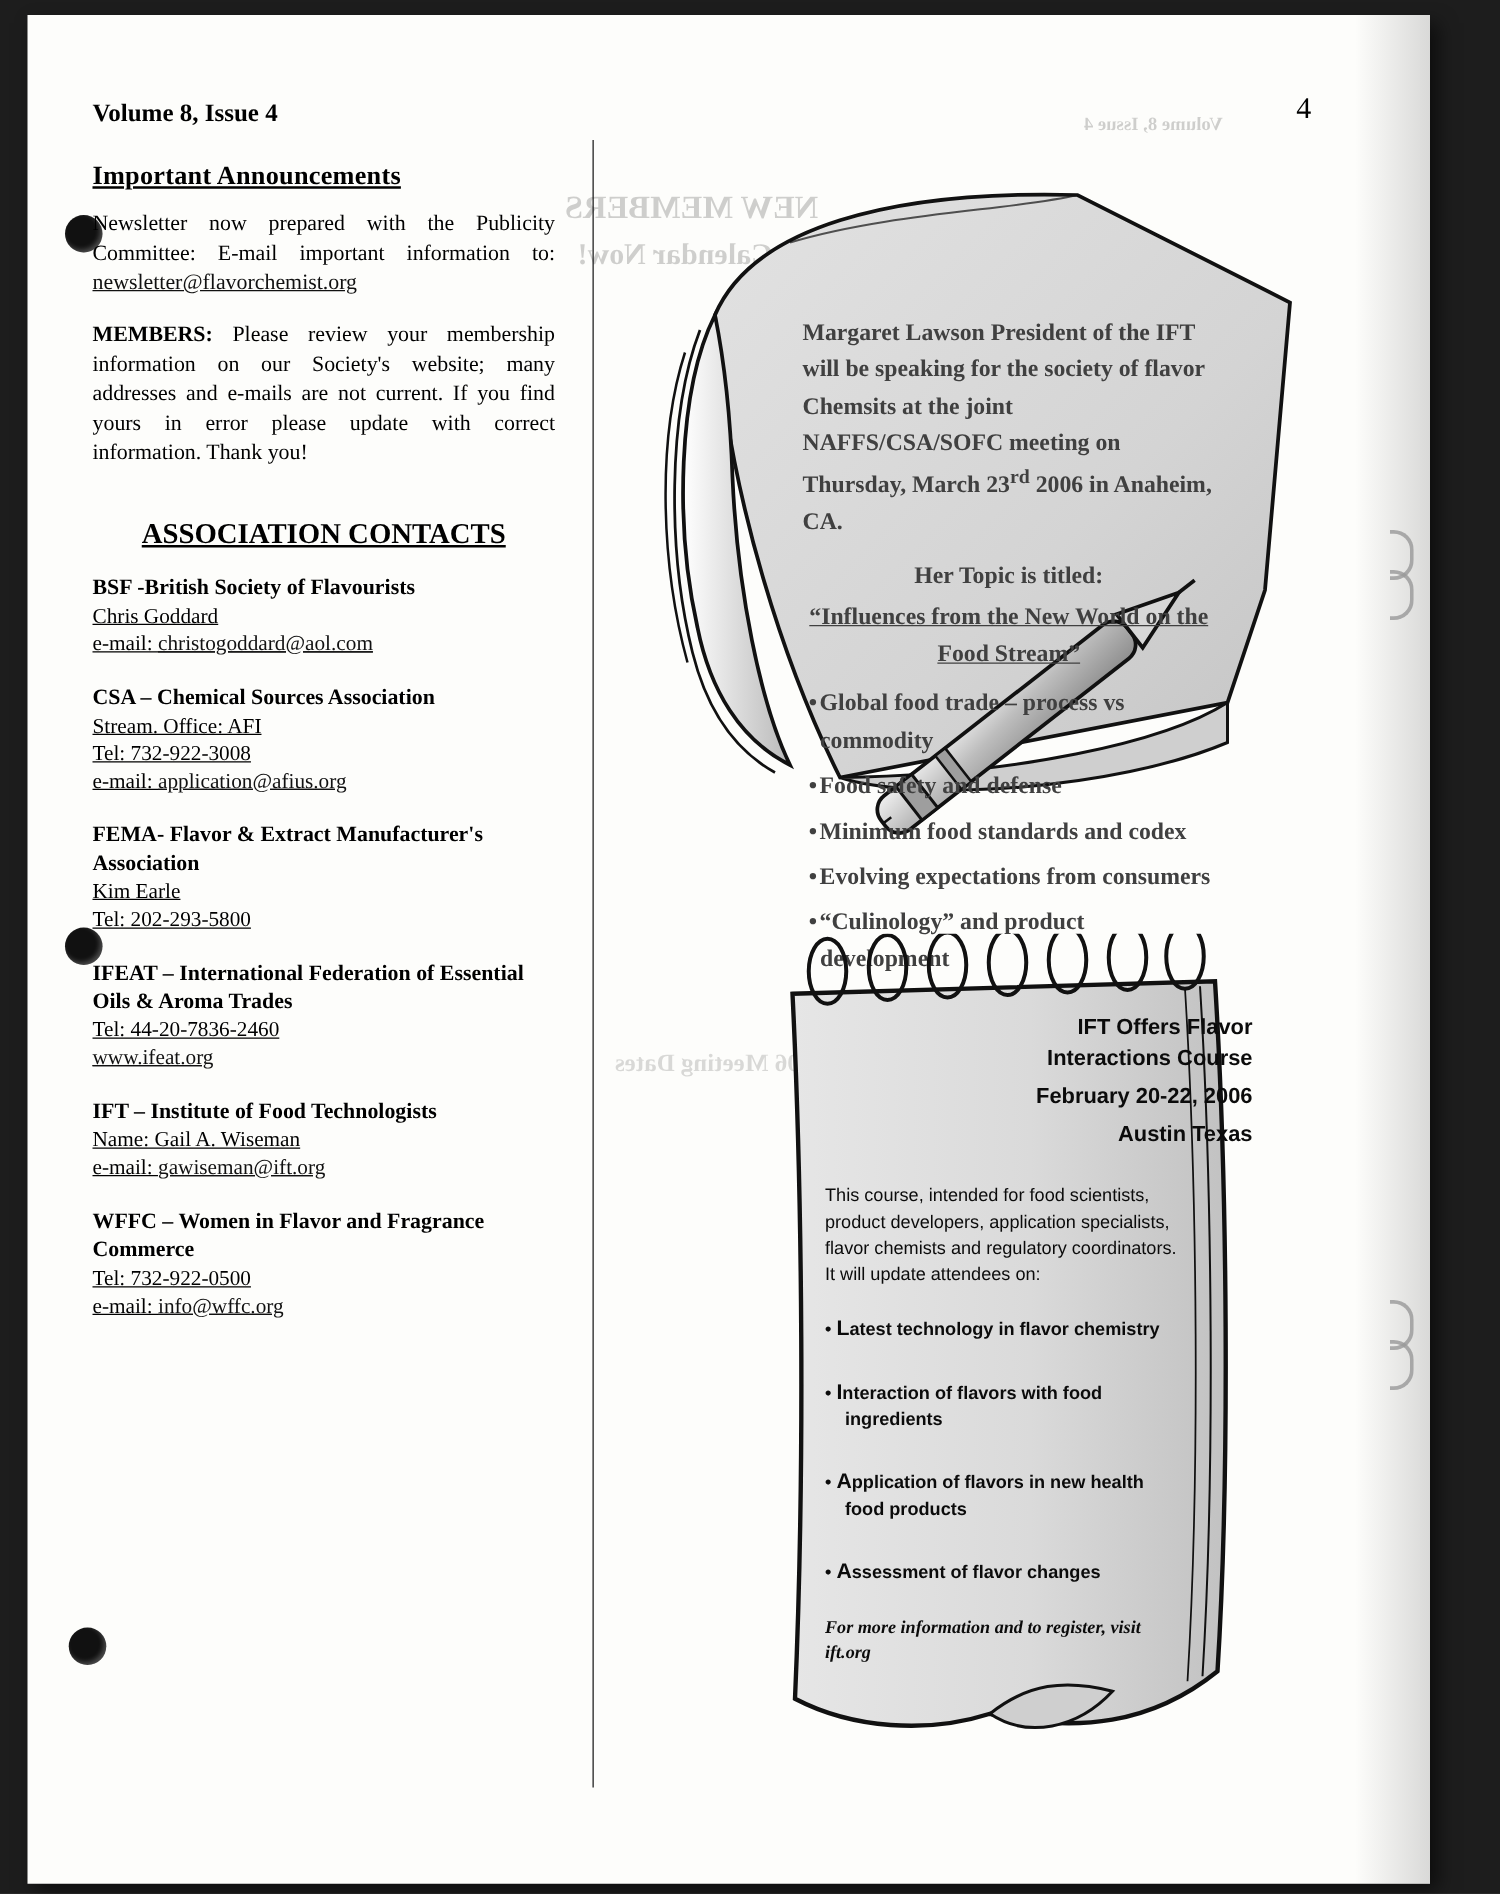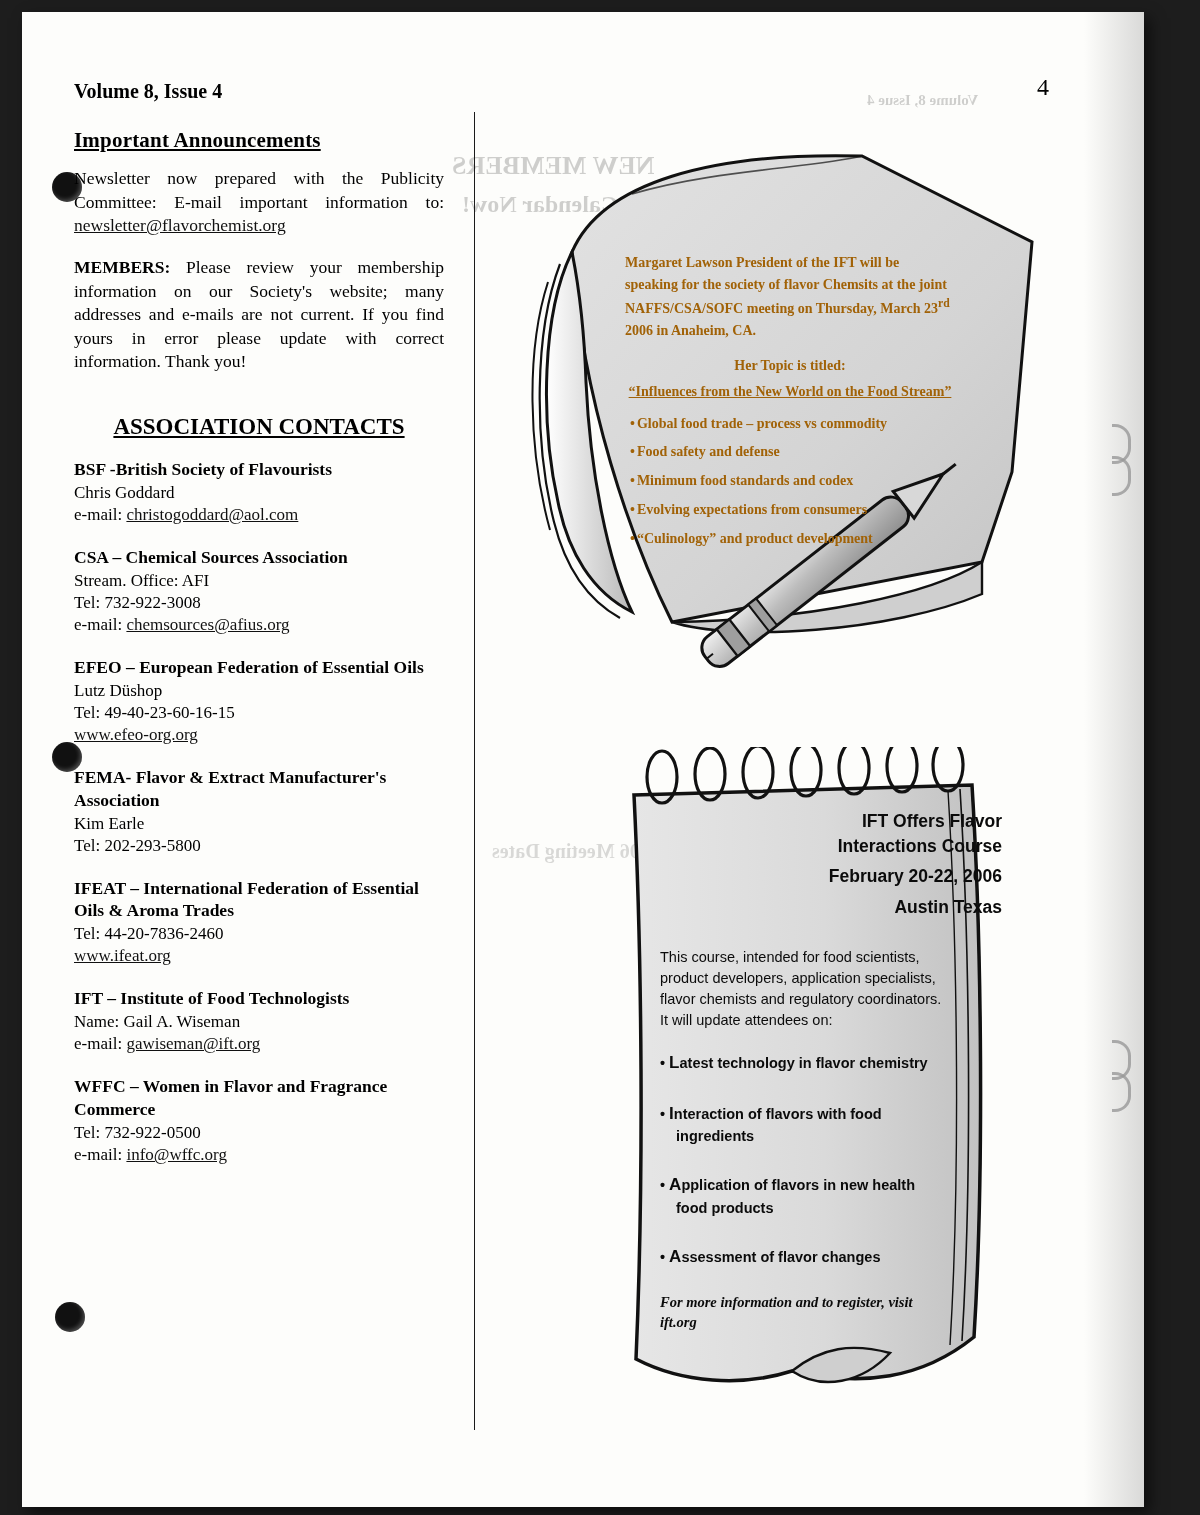--- a/index.html
+++ b/index.html
@@ -134,46 +134,47 @@
   }
   .contact .name {
     font-size: 17.5px;
     font-weight: bold;
     line-height: 1.3;
     margin-bottom: 1px;
   }
   .contact .line {
     font-size: 17px;
     line-height: 1.3;
+    text-decoration: underline;
   }
 
   
   .art {
     position: absolute;
     left: 470px;
     top: 120px;
     width: 620px;
     height: 1300px;
   }
 
   
   .curl-wrap {
     position: absolute;
     left: 20px; top: 10px;
     width: 560px; height: 580px;
   }
   .curl-text {
     position: absolute;
-    left: 113px; top: 110px;
+    left: 130px; top: 110px;
     width: 330px;
-    font-size: 14px;
+    font-size: 19px;
     line-height: 1.55;
     font-family: "Liberation Serif", serif;
     font-weight: bold;
-    color: #a16207;
+    color: #404040;
   }
   .curl-text .intro { margin-bottom: 14px; }
   .curl-text .topic-lbl {
     text-align: center;
     margin-bottom: 4px;
   }
   .curl-text .topic-title {
     text-align: center;
     text-decoration: underline;
     margin-bottom: 10px;
@@ -282,29 +283,23 @@
       <div class="contact">
         <div class="name">BSF -British Society of Flavourists</div>
         <div class="line">Chris Goddard</div>
         <div class="line"><span>e-mail: </span><a class="link" href="#">christogoddard@aol.com</a></div>
       </div>
 
       <div class="contact">
         <div class="name">CSA – Chemical Sources Association</div>
         <div class="line">Stream. Office:  AFI</div>
         <div class="line">Tel: 732-922-3008</div>
-        <div class="line"><span>e-mail: </span><a class="link" href="#">chemsources@afius.org</a></div>
-      </div>
-
-      <div class="contact">
-        <div class="name">EFEO – European Federation of Essential Oils</div>
-        <div class="line">Lutz Düshop</div>
-        <div class="line">Tel: 49-40-23-60-16-15</div>
-        <div class="line"><a class="link" href="#">www.efeo-org.org</a></div>
-      </div>
+        <div class="line"><span>e-mail: </span><a class="link" href="#">application@afius.org</a></div>
+      </div>
+
 
       <div class="contact">
         <div class="name">FEMA- Flavor &amp; Extract Manufacturer's Association</div>
         <div class="line">Kim Earle</div>
         <div class="line">Tel: 202-293-5800</div>
       </div>
 
       <div class="contact">
         <div class="name">IFEAT – International Federation of Essential Oils &amp; Aroma Trades</div>
         <div class="line">Tel: 44-20-7836-2460</div>

